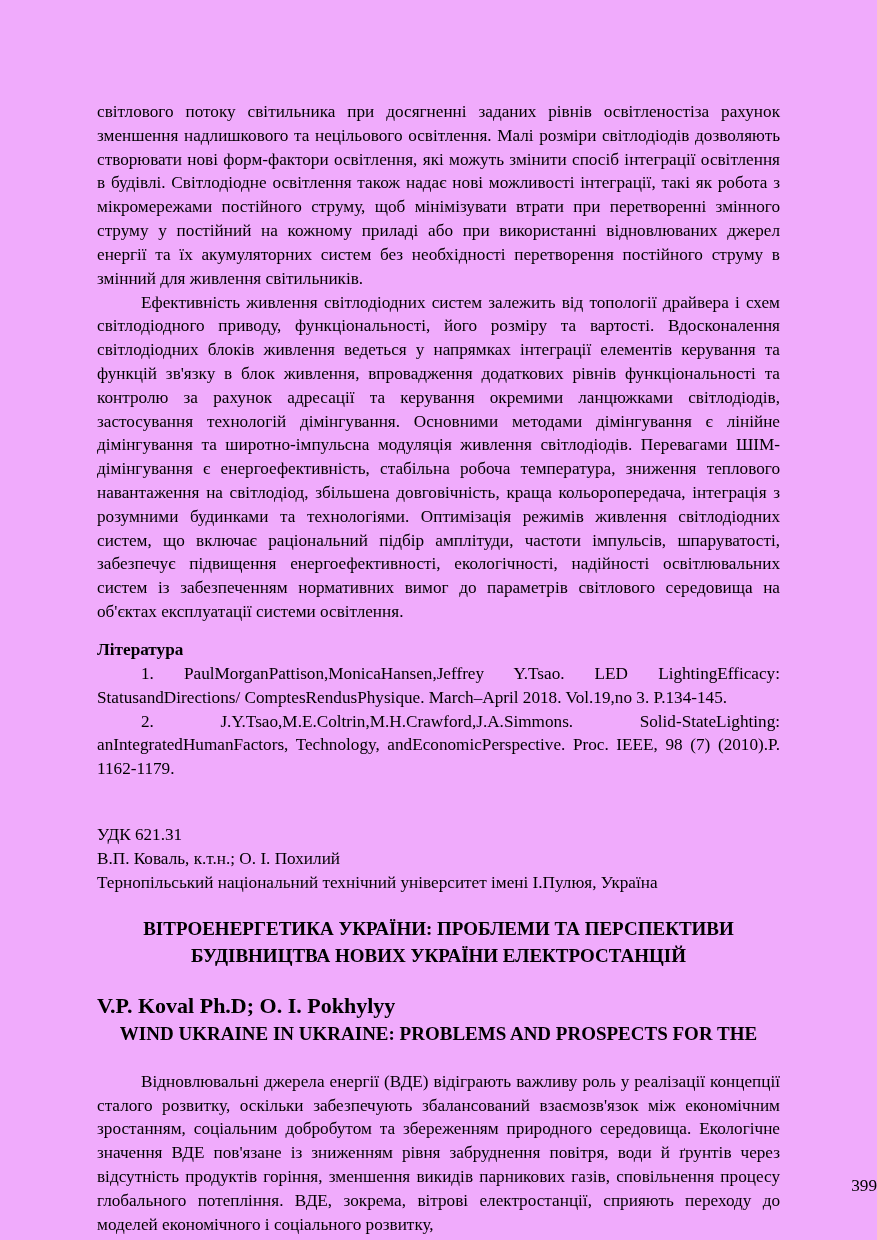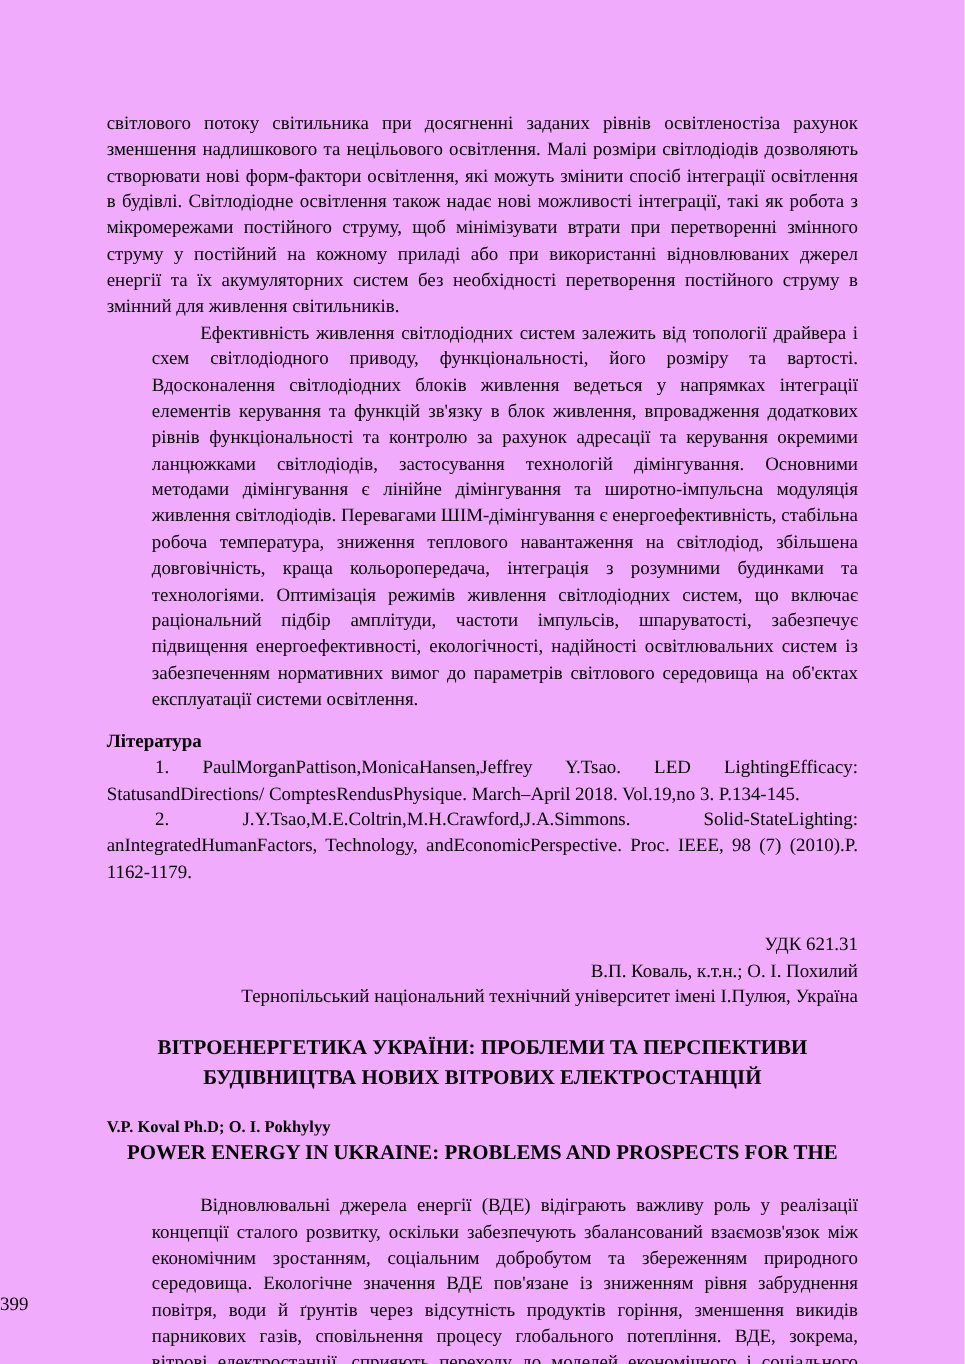--- a/index.html
+++ b/index.html
@@ -27,21 +27,20 @@
   p {
     margin: 0;
     font-size: 17.2px;
     line-height: 1.385;
     text-align: justify;
     text-justify: inter-word;
     hyphens: none;
   }
   p.indent {
     text-indent: 44px;
-    margin-left: 41px;
   }
   p.noindent {
     text-indent: 0;
   }
   .section-title {
     font-weight: bold;
     text-align: left;
     font-size: 17.2px;
     margin: 16px 0 0 0;
   }
@@ -57,48 +56,48 @@
   }
   .gap-large {
     height: 42px;
   }
   .gap-med {
     height: 22px;
   }
   .meta-line {
     font-size: 17.2px;
     line-height: 1.385;
-    text-align: right;
+    text-align: left;
     margin: 0;
   }
   .bold {
     font-weight: normal;
   }
   .title-block {
     text-align: center;
     font-weight: bold;
     font-size: 19px;
     line-height: 1.385;
     margin: 0;
   }
   .title-block .line {
     display: block;
   }
   .authors-en {
     font-weight: bold;
-    font-size: 15px;
+    font-size: 22px;
     text-align: left;
     margin: 0;
   }
   .page-number {
     position: absolute;
     bottom: 44px;
     left: 0;
     right: 0;
-    text-align: left;
+    text-align: right;
     font-size: 17.2px;
   }
 </style>
 </head>
 <body>
 
 <div class="page">
   <div class="content">
 
     <p class="noindent">світлового потоку світильника при досягненні заданих рівнів освітленостіза рахунок зменшення надлишкового та нецільового освітлення. Малі розміри світлодіодів дозволяють створювати нові форм-фактори освітлення, які можуть змінити спосіб інтеграції освітлення в будівлі. Світлодіодне освітлення також надає нові можливості інтеграції, такі як робота з мікромережами постійного струму, щоб мінімізувати втрати при перетворенні змінного струму у постійний на кожному приладі або при використанні відновлюваних джерел енергії та їх акумуляторних систем без необхідності перетворення постійного струму в змінний для живлення світильників.</p>
@@ -115,29 +114,29 @@
     <div class="gap-large"></div>
 
     <p class="meta-line">УДК 621.31</p>
     <p class="meta-line bold">В.П. Коваль, к.т.н.; О. І. Похилий</p>
     <p class="meta-line">Тернопільський національний технічний університет імені І.Пулюя, Україна</p>
 
     <div class="gap-med"></div>
 
     <div class="title-block">
       <span class="line">ВІТРОЕНЕРГЕТИКА УКРАЇНИ: ПРОБЛЕМИ ТА ПЕРСПЕКТИВИ</span>
-      <span class="line">БУДІВНИЦТВА НОВИХ ВІТРОВИХ ЕЛЕКТРОСТАНЦІЙ</span>
+      <span class="line">БУДІВНИЦТВА НОВИХ УКРАЇНИ ЕЛЕКТРОСТАНЦІЙ</span>
     </div>
 
     <div class="gap-med"></div>
 
     <p class="authors-en">V.P. Koval Ph.D; O. I. Pokhylyy</p>
 
     <div class="title-block">
-      <span class="line">POWER ENERGY IN UKRAINE: PROBLEMS AND PROSPECTS FOR THE</span>
+      <span class="line">WIND UKRAINE IN UKRAINE: PROBLEMS AND PROSPECTS FOR THE</span>
     </div>
 
     <div class="gap-med"></div>
 
     <p class="indent">Відновлювальні джерела енергії (ВДЕ) відіграють важливу роль у реалізації концепції сталого розвитку, оскільки забезпечують збалансований взаємозв'язок між економічним зростанням, соціальним добробутом та збереженням природного середовища. Екологічне значення ВДЕ пов'язане із зниженням рівня забруднення повітря, води й ґрунтів через відсутність продуктів горіння, зменшення викидів парникових газів, сповільнення процесу глобального потепління. ВДЕ, зокрема, вітрові електростанції, сприяють переходу до моделей економічного і соціального розвитку,</p>
 
   </div>
 
   <div class="page-number">399</div>
 </div>

